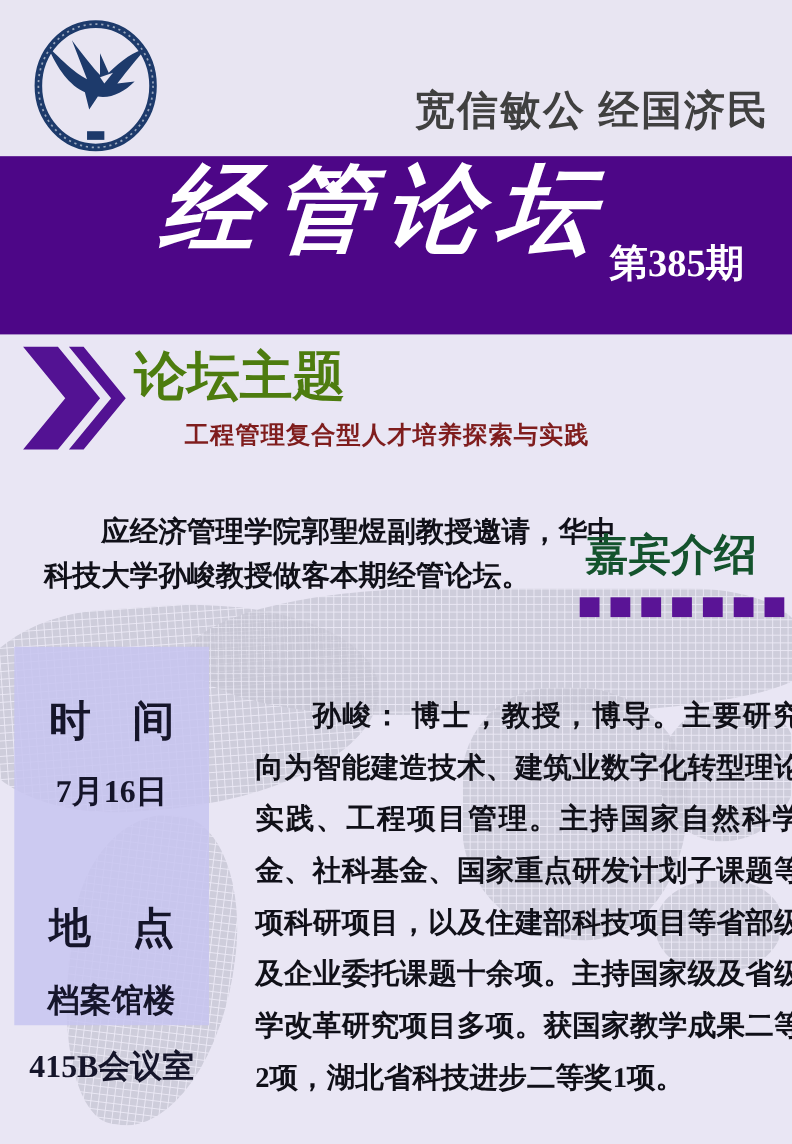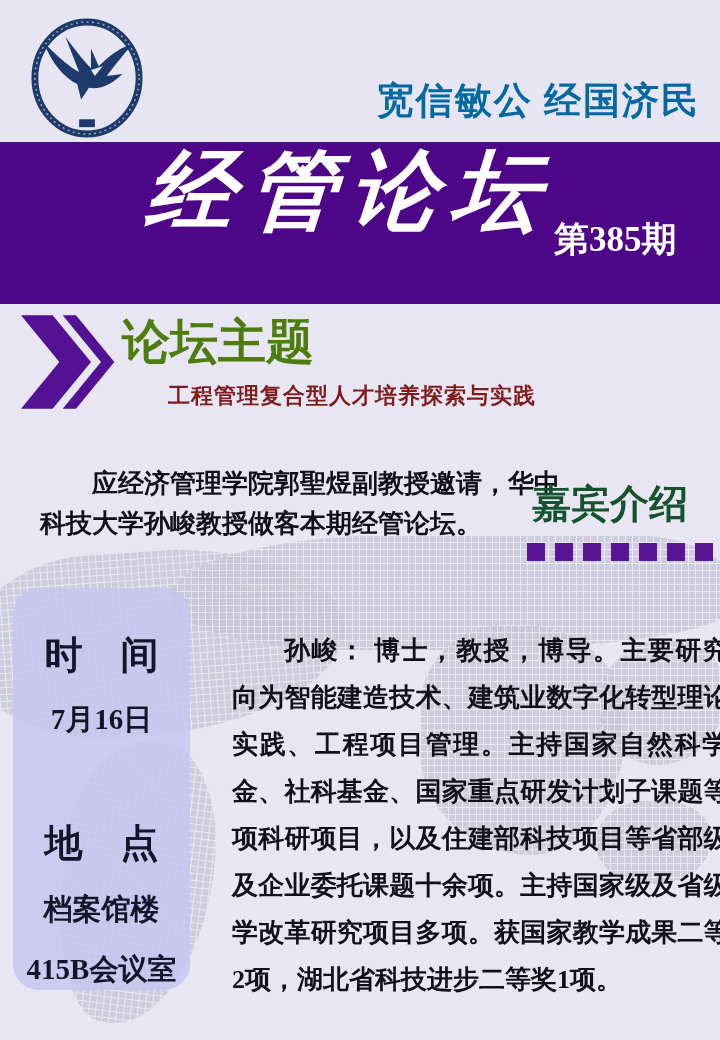--- a/index.html
+++ b/index.html
@@ -18,21 +18,21 @@
     background: #e8e5f2;
   }
   .emblem { position: absolute; left: 28px; top: 14px; width: 118px; height: 126px; }
   .motto {
     position: absolute; left: 290px; top: 76px; width: 410px;
     text-align: right;
     font-family: "Liberation Serif", serif;
     font-weight: bold;
     font-size: 37px;
     letter-spacing: 2px;
-    color: #0369a1;
+    color: #404040;
     white-space: nowrap;
   }
 
   
   .banner {
     position: absolute; left: 0; top: 142px; width: 720px; height: 162px;
     background: #4d0687;
   }
   .banner-title {
     position: absolute; left: 146px; top: 0px;
@@ -106,27 +106,26 @@
   }
   .blob-eurasia   { left: 170px; top: 40px;  width: 560px; height: 115px; border-radius: 45% 20% 55% 35% / 60% 45% 40% 50%; }
   .blob-namerica  { left: -25px; top: 55px;  width: 370px; height: 185px; border-radius: 35% 55% 60% 40% / 45% 50% 55% 45%; transform: rotate(-4deg); }
   .blob-africa    { left: 420px; top: 130px; width: 205px; height: 230px; border-radius: 45% 55% 50% 60% / 40% 45% 60% 50%; }
   .blob-samerica  { left: 62px;  top: 245px; width: 150px; height: 285px; border-radius: 55% 45% 60% 40% / 40% 45% 60% 55%; transform: rotate(7deg); }
   .blob-seasia    { left: 600px; top: 145px; width: 125px; height: 125px; border-radius: 50% 40% 55% 45%; }
   .blob-australia { left: 596px; top: 305px; width: 115px; height: 85px;  border-radius: 50% 45% 55% 50%; }
 
   
   .sidebar {
-    position: absolute; left: 13px; top: 588px; width: 177px; height: 402px;
+    position: absolute; left: 13px; top: 588px; width: 177px; height: 344px;
     background: rgba(199,196,240,0.85);
     z-index: 2;
     text-align: center;
     color: #15152a;
     font-weight: bold;
-    border-radius: 26px;
   }
   .sidebar .big-label { position: absolute; left: 0; width: 100%; font-size: 38px; white-space: nowrap; }
   .sidebar .detail    { position: absolute; left: 0; width: 100%; font-size: 29px; white-space: nowrap; }
   .sb-time-label  { top: 42px; }
   .sb-date        { top: 112px; }
   .sb-time        { top: 158px; }
   .sb-place-label { top: 230px; }
   .sb-building    { top: 302px; }
   .sb-room        { top: 362px; }
 

